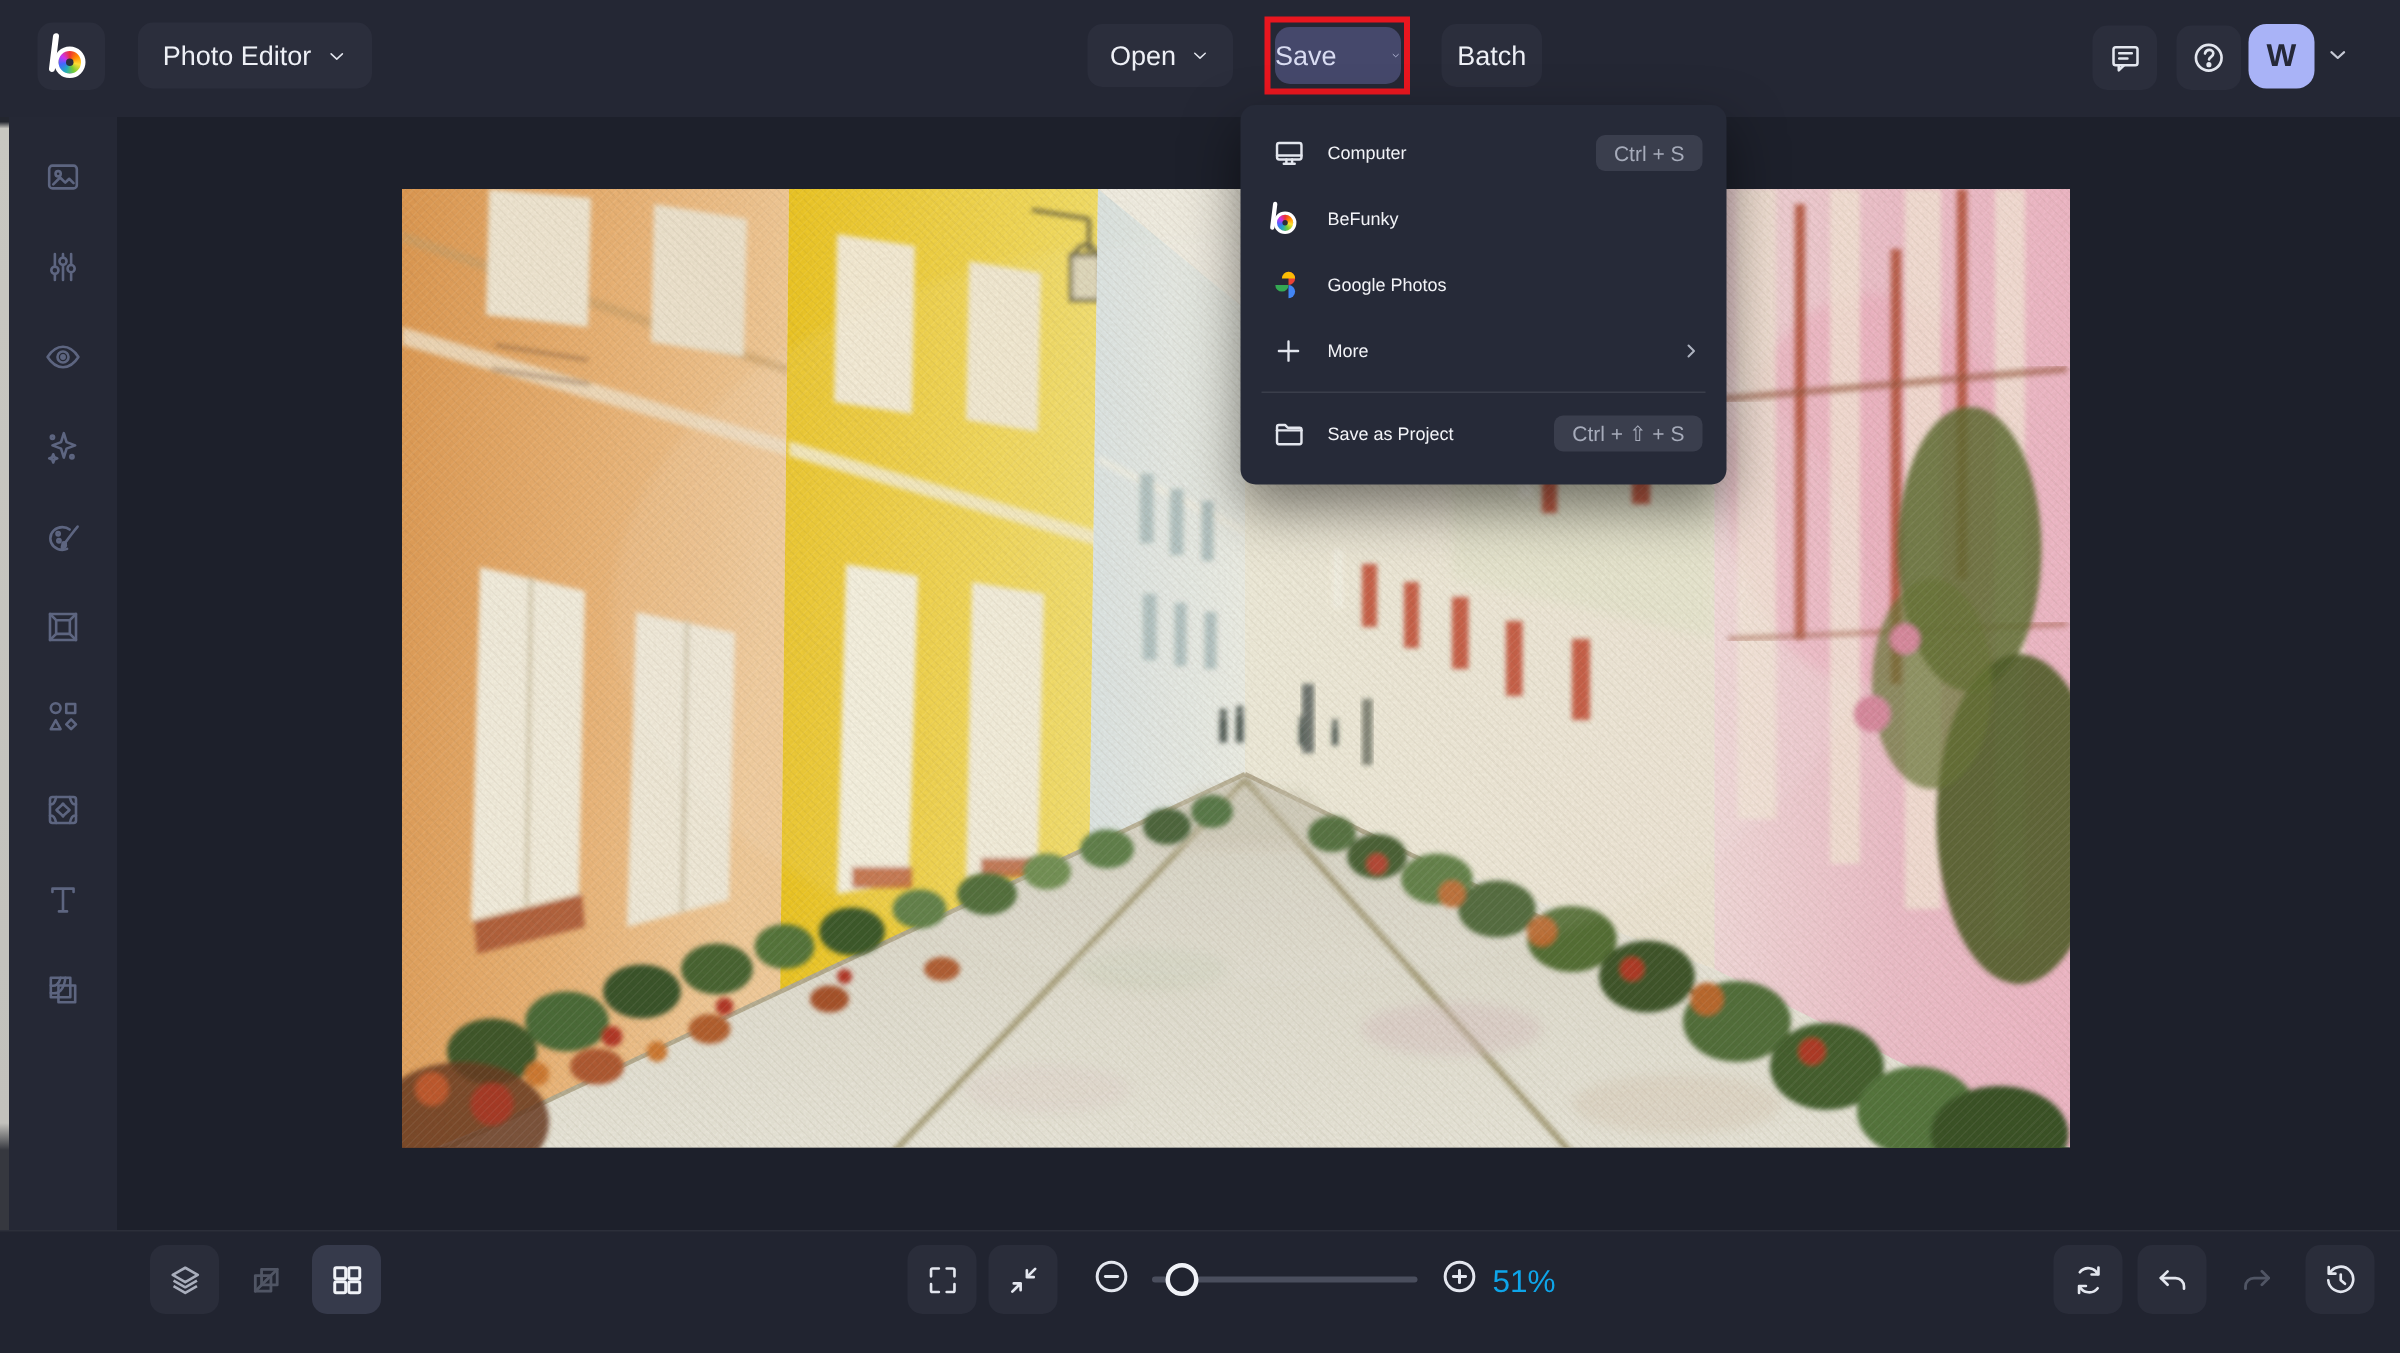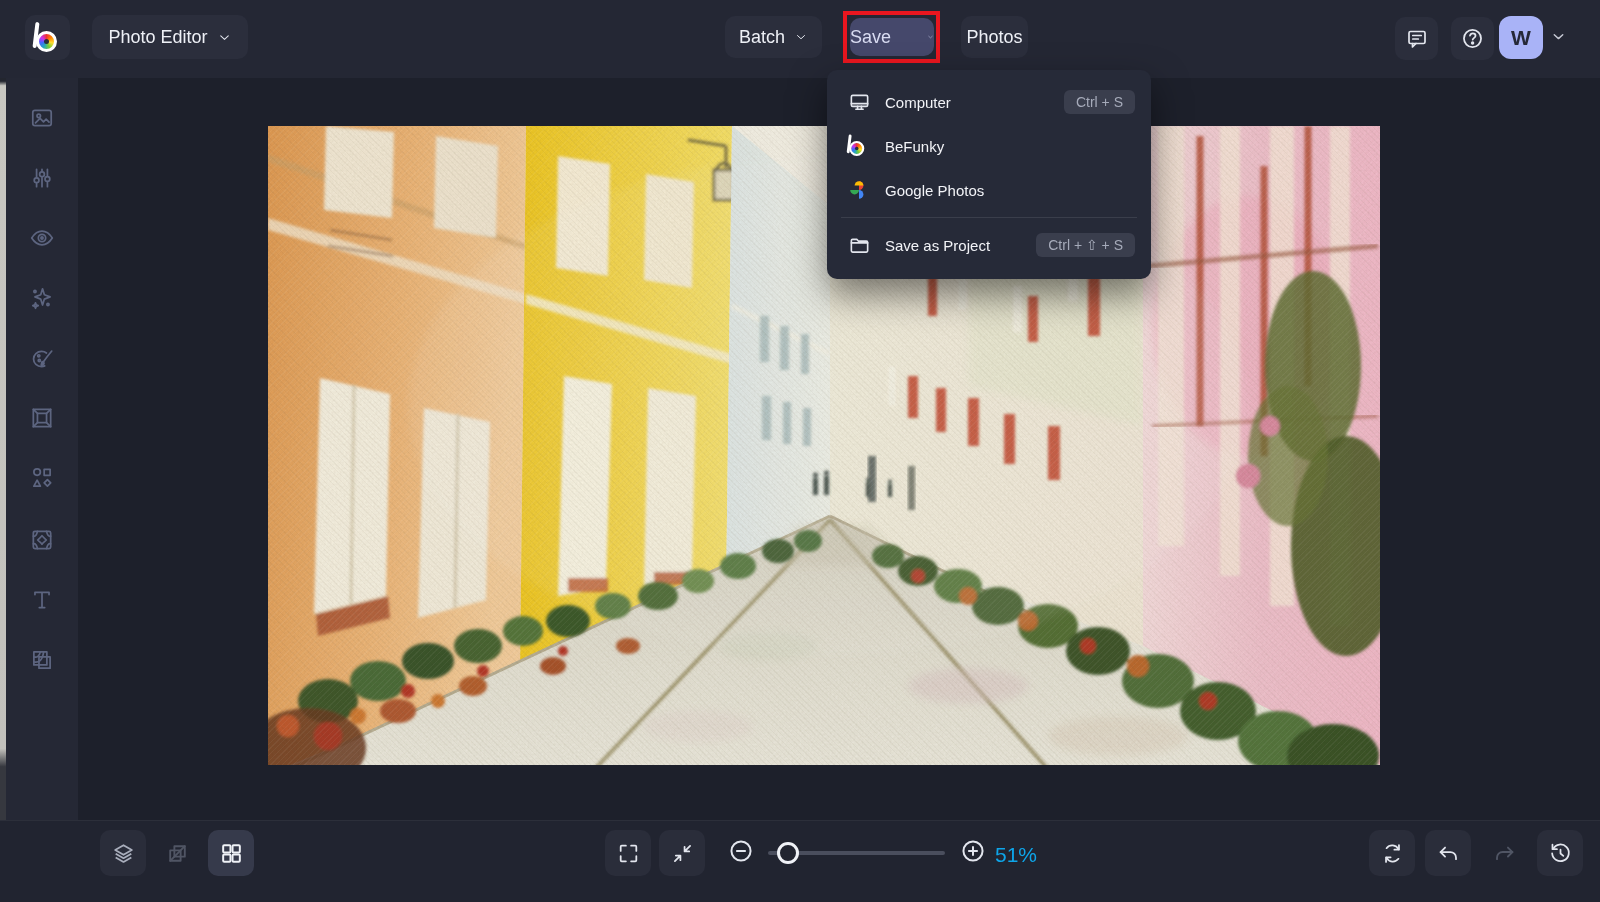--- a/index.html
+++ b/index.html
@@ -32,21 +32,21 @@
   #annotation-box { left:843px; top:11px; width:97px; height:52px; border:4px solid #e9161f; z-index:40; pointer-events:none; }
 
   #avatar { left:1499px; top:16px; width:44px; height:43px; background:#a9b3f7; border-radius:12px;
     display:flex; align-items:center; justify-content:center; color:#252838; font-weight:bold; font-size:21px; cursor:pointer; }
 
   
   #save-menu { left:827px; top:70px; width:324px; background:#262a38; border-radius:10px; z-index:50;
     padding:10px 0 12px 0; box-shadow:0 16px 36px rgba(0,0,0,.5); }
   .mi { display:flex; align-items:center; height:44px; padding:0 16px 0 20px; cursor:pointer; }
   .mi .mico { width:24px; display:flex; justify-content:center; margin-right:14px; }
-  .mi .mlabel { color:#f2f3f7; font-size:15px; flex:1; }
+  .mi .mlabel { color:#f2f3f7; font-size:12px; flex:1; }
   .kbd { background:#3a3e4d; color:#a6abba; font-size:14px; border-radius:6px; padding:4px 12px; }
   .menu-divider { height:1px; background:#3a3e4b; margin:5px 14px; }
 
   
   #edge-strip { left:0; top:0; width:6px; height:902px;
     background:linear-gradient(180deg,#23262f 0%,#23262f 9%,#c8c7c1 9.5%,#c2c1bc 83%,#36383f 85%,#36383f 100%); }
   #sidebar { left:6px; top:78px; width:72px; height:742px; background:#252835; }
   .side-item { position:absolute; left:23px; width:26px; height:26px; cursor:pointer; }
 
   
@@ -388,33 +388,33 @@
         </span>
     </div>
     <div class="abs tb-btn" style="left:92px;top:15px;width:156px;height:44px">
       <span>Photo Editor</span>
       <svg class="ic" width="15" height="15" viewBox="0 0 24 24">
           <path class="stroke" d="M6 9.5l6 5.5 6-5.5"></path>
         </svg>
     </div>
 
     <div class="abs tb-btn" style="left:725px;top:16px;width:97px;height:42px">
-      <span>Batch</span>
+      <span>Open</span>
       <svg class="ic" width="14" height="14" viewBox="0 0 24 24">
           <path class="stroke" d="M6 9.5l6 5.5 6-5.5"></path>
         </svg>
     </div>
     <div id="save-btn" class="abs tb-btn" style="left:850px;top:18px;width:84px;height:38px">
       <span>Save</span>
       <svg class="ic" width="14" height="14" viewBox="0 0 24 24">
           <path d="M6 9.5l6 5.5 6-5.5" fill="none" stroke="#b9bedd" stroke-width="2" stroke-linecap="round" stroke-linejoin="round"></path>
         </svg>
     </div>
     <div class="abs tb-btn" style="left:961px;top:16px;width:67px;height:42px">
-      <span>Photos</span>
+      <span>Batch</span>
     </div>
 
     <div class="abs icon-only" style="left:1395px;top:17px;width:43px;height:43px">
       <svg class="ic" width="24" height="24" viewBox="0 0 24 24">
           <g class="stroke">
             <rect x="4" y="4.5" width="16" height="12" rx="1.5"></rect>
             <path d="M7.8 8.5h8.4M7.8 12h5.5M7.5 16.5v3.4l3.5-3.4"></path>
           </g>
         </svg>
     </div>
@@ -465,20 +465,31 @@
       <span class="mico">
           <svg class="ic" width="22" height="22" viewBox="0 0 24 24">
             <path d="M12 12a4.8 4.8 0 0 0-4.8-4.8A4.8 4.8 0 0 0 2.4 12Z" fill="#ea4335" transform="rotate(90 12 12)"></path>
             <path d="M12 12a4.8 4.8 0 0 0-4.8-4.8A4.8 4.8 0 0 0 2.4 12Z" fill="#fbbc04" transform="translate(4.8 -4.8)"></path>
             <path d="M12 12a4.8 4.8 0 0 1 4.8-4.8A4.8 4.8 0 0 1 21.6 12Z" fill="#4285f4" transform="rotate(90 12 12)"></path>
             <path d="M12 12a4.8 4.8 0 0 1 4.8 4.8 4.8 4.8 0 0 1-4.8 4.8Z" fill="#34a853" transform="rotate(90 12 12)"></path>
           </svg>
         </span>
       <span class="mlabel">Google Photos</span>
     </div>
+    <div class="mi">
+      <span class="mico">
+          <svg class="ic" width="22" height="22" viewBox="0 0 24 24">
+            <path class="stroke" d="M12 5v14M5 12h14"></path>
+          </svg>
+        </span>
+      <span class="mlabel">More</span>
+      <svg class="ic" width="16" height="16" viewBox="0 0 24 24">
+          <path d="M10 6.5l5.5 5.5L10 17.5" fill="none" stroke="#aeb3c0" stroke-width="2" stroke-linecap="round" stroke-linejoin="round"></path>
+        </svg>
+    </div>
     <div class="menu-divider"></div>
     <div class="mi">
       <span class="mico">
           <svg class="ic" width="23" height="23" viewBox="0 0 24 24">
             <g class="stroke">
               <path d="M3.5 17.6V6.9c0-.7.6-1.3 1.3-1.3h4.4l1.8 1.9h8.2c.7 0 1.3.6 1.3 1.3v8.8c0 .7-.6 1.3-1.3 1.3H4.8c-.7 0-1.3-.6-1.3-1.3Z"></path>
               <path d="M3.5 9.3h17"></path>
             </g>
           </svg>
         </span>

